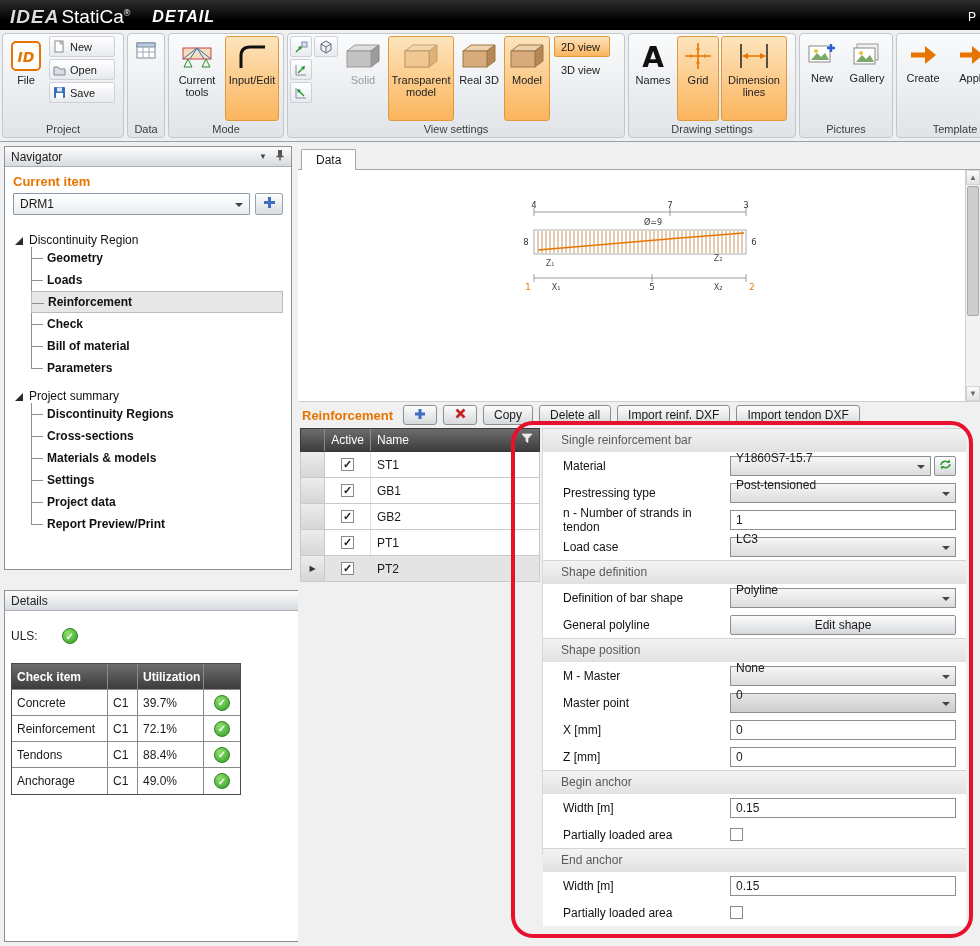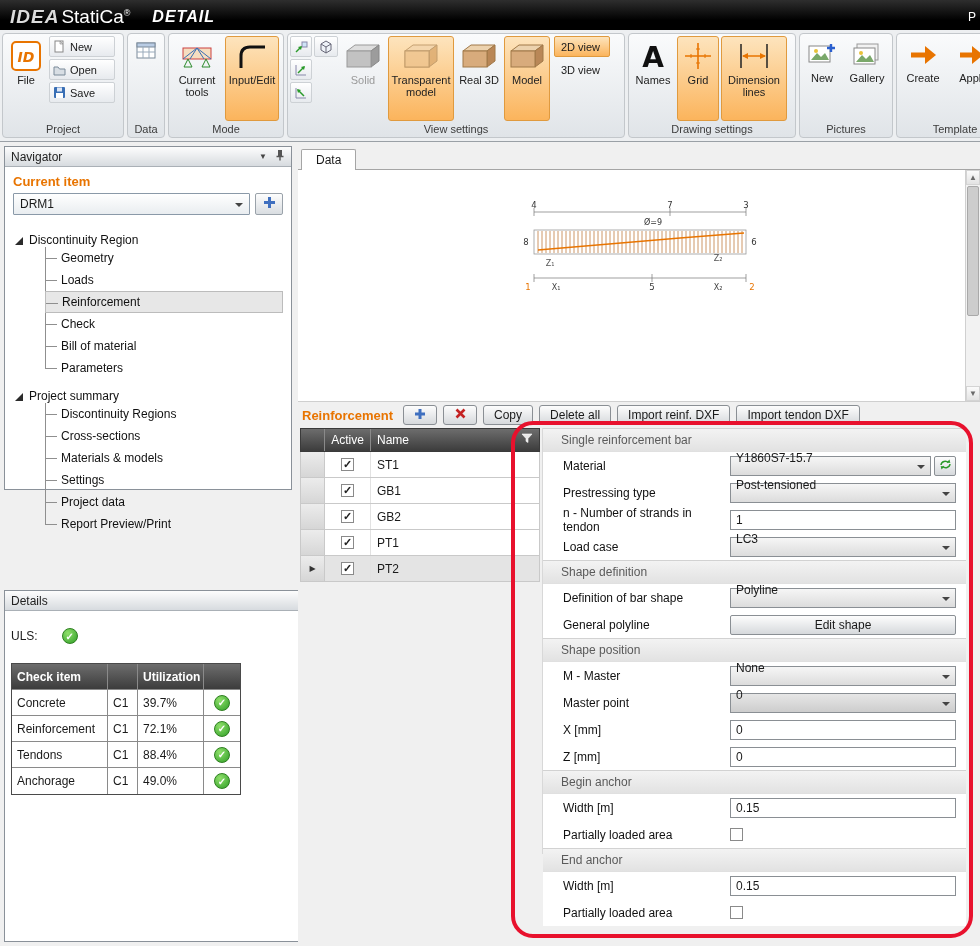--- a/index.html
+++ b/index.html
@@ -44,21 +44,21 @@
   .combo-row { display:flex; gap:5px; margin-bottom:8px; }
   .combo { position:relative; height:22px; border:1px solid #8a99a8; background:linear-gradient(#ffffff,#e9edf0);
     display:flex; align-items:center; padding:0 20px 0 6px; font-size:12px; border-radius:1px; }
   .combo::after { content:""; position:absolute; right:6px; top:9px; border:4px solid transparent; border-top-color:#444; }
   .combo.flex1 { flex:1; }
   .sqbtn { width:28px; height:22px; border:1px solid #9aa2aa; border-radius:2px;
     background:linear-gradient(#fdfdfd,#d9dde1); display:flex; align-items:center; justify-content:center; }
 
   .tri-exp { width:0; height:0; border-bottom:8px solid #2b2b2b; border-left:8px solid transparent; margin:0 6px 2px 2px; }
   .troot { display:flex; align-items:flex-end; height:24px; font-size:12px; color:#111; }
-  .tchildren { position:relative; margin-left:32px; }
+  .tchildren { position:relative; margin-left:18px;font-weight:bold; }
   .tchildren::before { content:""; position:absolute; left:0; top:0; bottom:11px; width:1px; background:#8f8f8f; }
   .titem { position:relative; height:22px; line-height:20px; padding:1px 4px 1px 16px; font-size:12px; color:#111; }
   .titem::before { content:""; position:absolute; left:0; top:11px; width:12px; height:1px; background:#8f8f8f; }
   .titem.sel { background:#e7e7e7; border:1px solid #bcbcbc; line-height:18px; }
 
   .uls-row { display:flex; align-items:center; gap:24px; padding:17px 6px; }
   .gcheck { width:16px; height:16px; border-radius:50%; border:1px solid #2d7f1f;
     background:radial-gradient(circle at 35% 30%, #90e06b, #2f9e27); color:#fff; font-size:10px; font-weight:bold;
     display:flex; align-items:center; justify-content:center; flex:none; }
 
@@ -400,21 +400,21 @@
               <rect x="26" y="4" width="3" height="20" fill="#8a8f94"></rect>
             </svg>
         </span>
         <span>Apply</span>
       </div>
     </div>
     <div class="glabel">Template</div>
   </div>
 </div>
 
-<div class="panel" style="left:4px; top:146px; width:288px; height:344px;">
+<div class="panel" style="left:4px; top:146px; width:288px; height:424px;">
   <div class="panel-h">
     <span>Navigator</span>
     <span class="ph-icons">
       <span style="font-size:8px">▼</span>
       <span>
         <svg width="10" height="12">
             <rect x="3" y="1" width="4" height="6" fill="#555"></rect>
             <path d="M1.5 7.5 h7 M5 7.5 v4" stroke="#555" stroke-width="1.4" fill="none"></path>
           </svg>
       </span>

